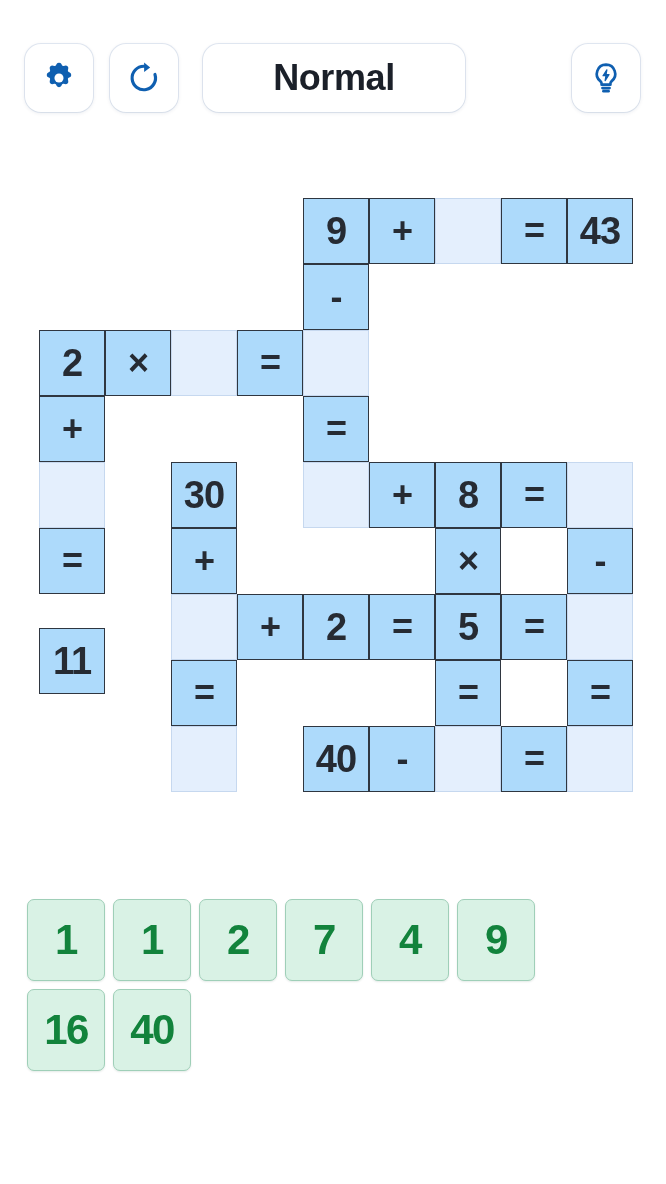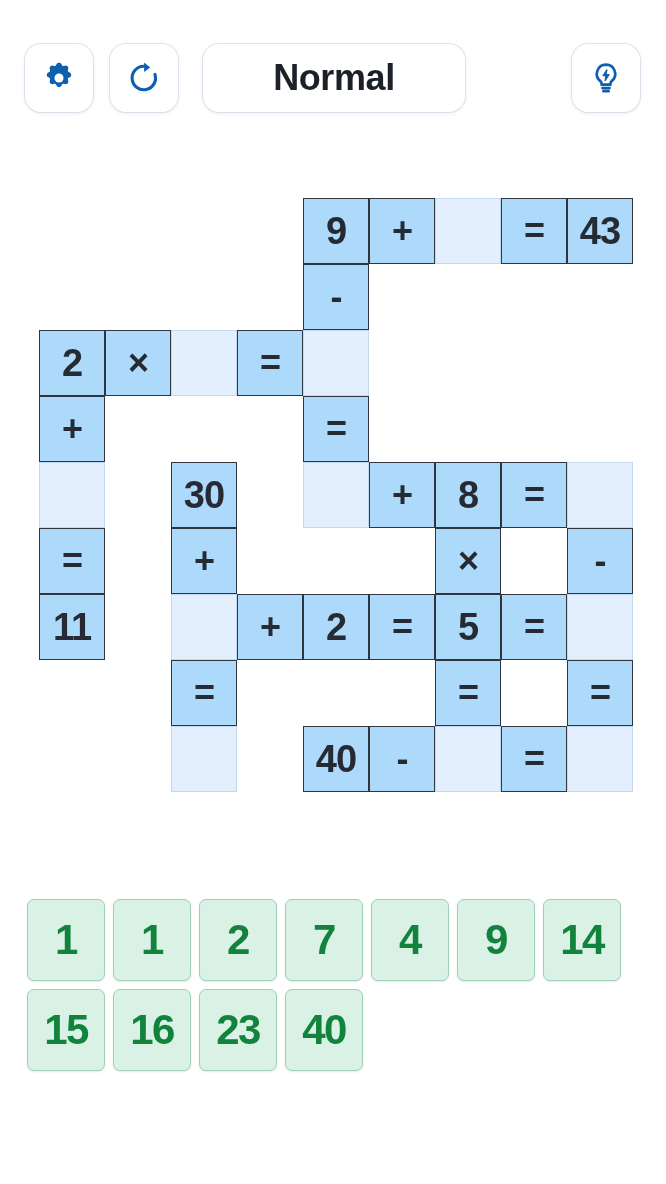--- a/index.html
+++ b/index.html
@@ -217,21 +217,21 @@
     </div>
     <div class="cell filled op" style="left: 171px; top: 528px;">
       <span>+</span>
     </div>
     <div class="cell filled op" style="left: 435px; top: 528px;">
       <span>×</span>
     </div>
     <div class="cell filled op" style="left: 567px; top: 528px;">
       <span>-</span>
     </div>
-    <div class="cell filled" style="left: 39px; top: 594px; text-align: right;">
+    <div class="cell filled" style="left: 39px; top: 628px; text-align: right;">
       <span>11</span>
     </div>
     <div class="cell slot" style="left: 171px; top: 594px;">
       <span></span>
     </div>
     <div class="cell filled op" style="left: 237px; top: 594px;">
       <span>+</span>
     </div>
     <div class="cell filled" style="left: 303px; top: 594px;">
       <span>2</span>
@@ -290,31 +290,22 @@
       </div>
       <div class="tile">
         <span>7</span>
       </div>
       <div class="tile">
         <span>4</span>
       </div>
       <div class="tile">
         <span>9</span>
       </div>
-      <div class="tile">
-        <span>14</span>
-      </div>
     </div>
     <div class="tray-row">
       <div class="tile">
-        <span>15</span>
-      </div>
-      <div class="tile">
         <span>16</span>
       </div>
       <div class="tile">
-        <span>23</span>
-      </div>
-      <div class="tile">
         <span>40</span>
       </div>
     </div>
   </div>
 
 </body></html>

